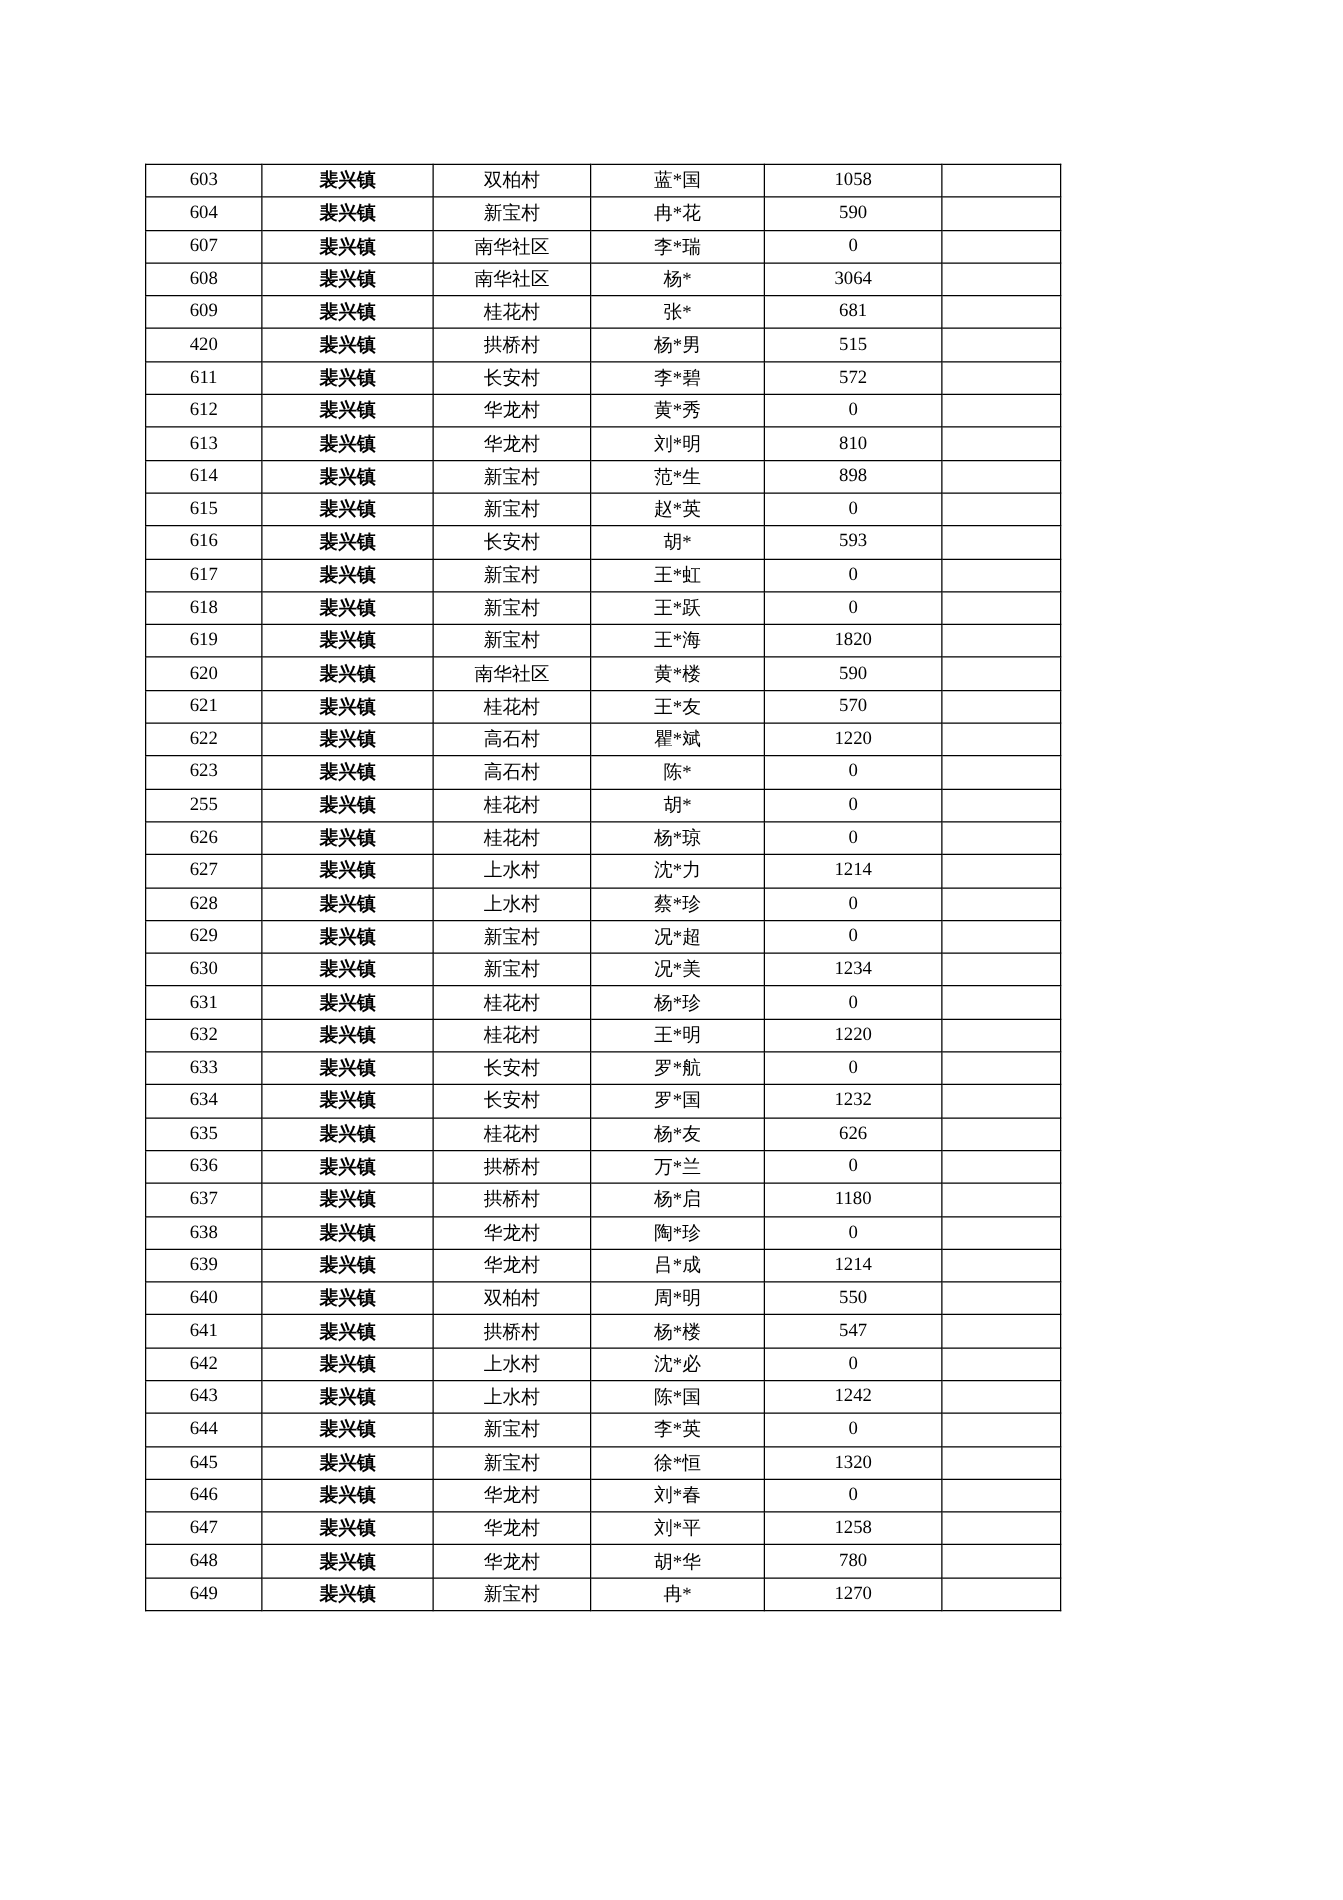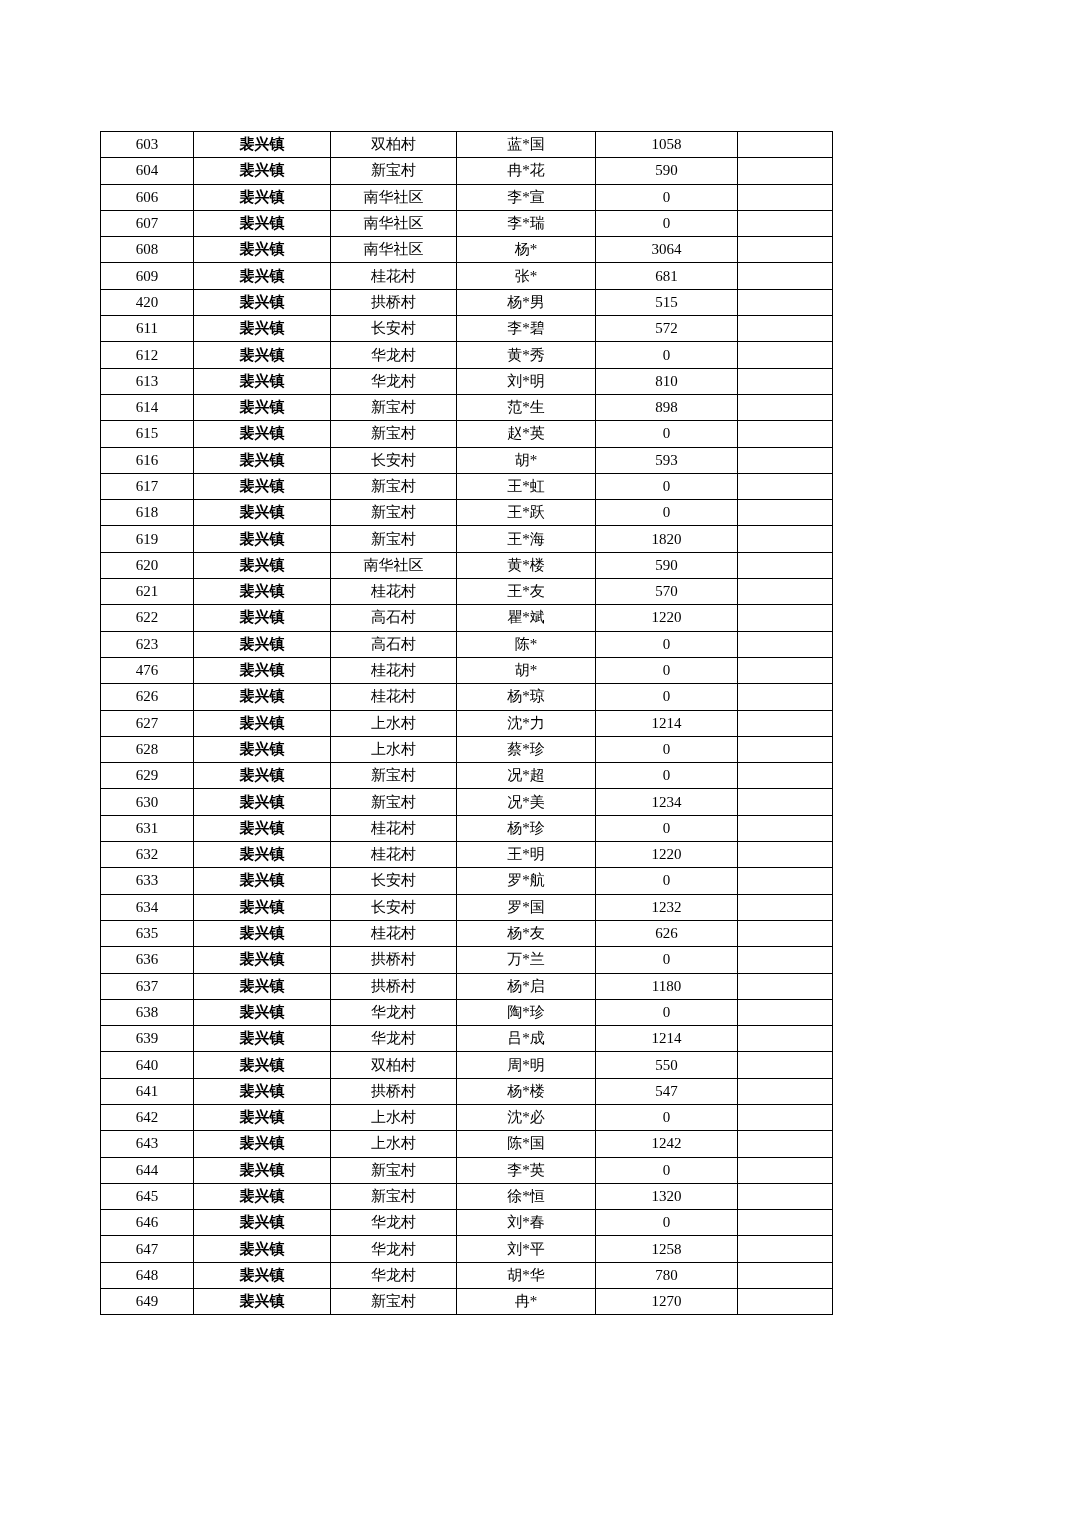--- a/index.html
+++ b/index.html
@@ -7,21 +7,21 @@
     width:1074px;
     height:1520px;
     background:#ffffff;
     color:#000000;
     font-family:"Liberation Serif","DejaVu Serif",serif;
     position:relative;
     overflow:hidden;
   }
   .sheet{
     position:absolute;
-    left:100px;
+    left:116px;
     top:131px;
   }
   table.data{
     border-collapse:collapse;
     table-layout:fixed;
   }
   table.data td{
     border:1px solid #000000;
     height:25.3px;
     text-align:center;
@@ -54,28 +54,20 @@
         </tr>
         <tr>
           <td class="c-index">604</td>
           <td class="c-town">裴兴镇</td>
           <td class="c-village">新宝村</td>
           <td class="c-name">冉*花</td>
           <td class="c-value">590</td>
           <td class="c-extra"></td>
         </tr>
         <tr>
-          <td class="c-index">606</td>
-          <td class="c-town">裴兴镇</td>
-          <td class="c-village">南华社区</td>
-          <td class="c-name">李*宣</td>
-          <td class="c-value">0</td>
-          <td class="c-extra"></td>
-        </tr>
-        <tr>
           <td class="c-index">607</td>
           <td class="c-town">裴兴镇</td>
           <td class="c-village">南华社区</td>
           <td class="c-name">李*瑞</td>
           <td class="c-value">0</td>
           <td class="c-extra"></td>
         </tr>
         <tr>
           <td class="c-index">608</td>
           <td class="c-town">裴兴镇</td>
@@ -198,21 +190,21 @@
         </tr>
         <tr>
           <td class="c-index">623</td>
           <td class="c-town">裴兴镇</td>
           <td class="c-village">高石村</td>
           <td class="c-name">陈*</td>
           <td class="c-value">0</td>
           <td class="c-extra"></td>
         </tr>
         <tr>
-          <td class="c-index">476</td>
+          <td class="c-index">255</td>
           <td class="c-town">裴兴镇</td>
           <td class="c-village">桂花村</td>
           <td class="c-name">胡*</td>
           <td class="c-value">0</td>
           <td class="c-extra"></td>
         </tr>
         <tr>
           <td class="c-index">626</td>
           <td class="c-town">裴兴镇</td>
           <td class="c-village">桂花村</td>

